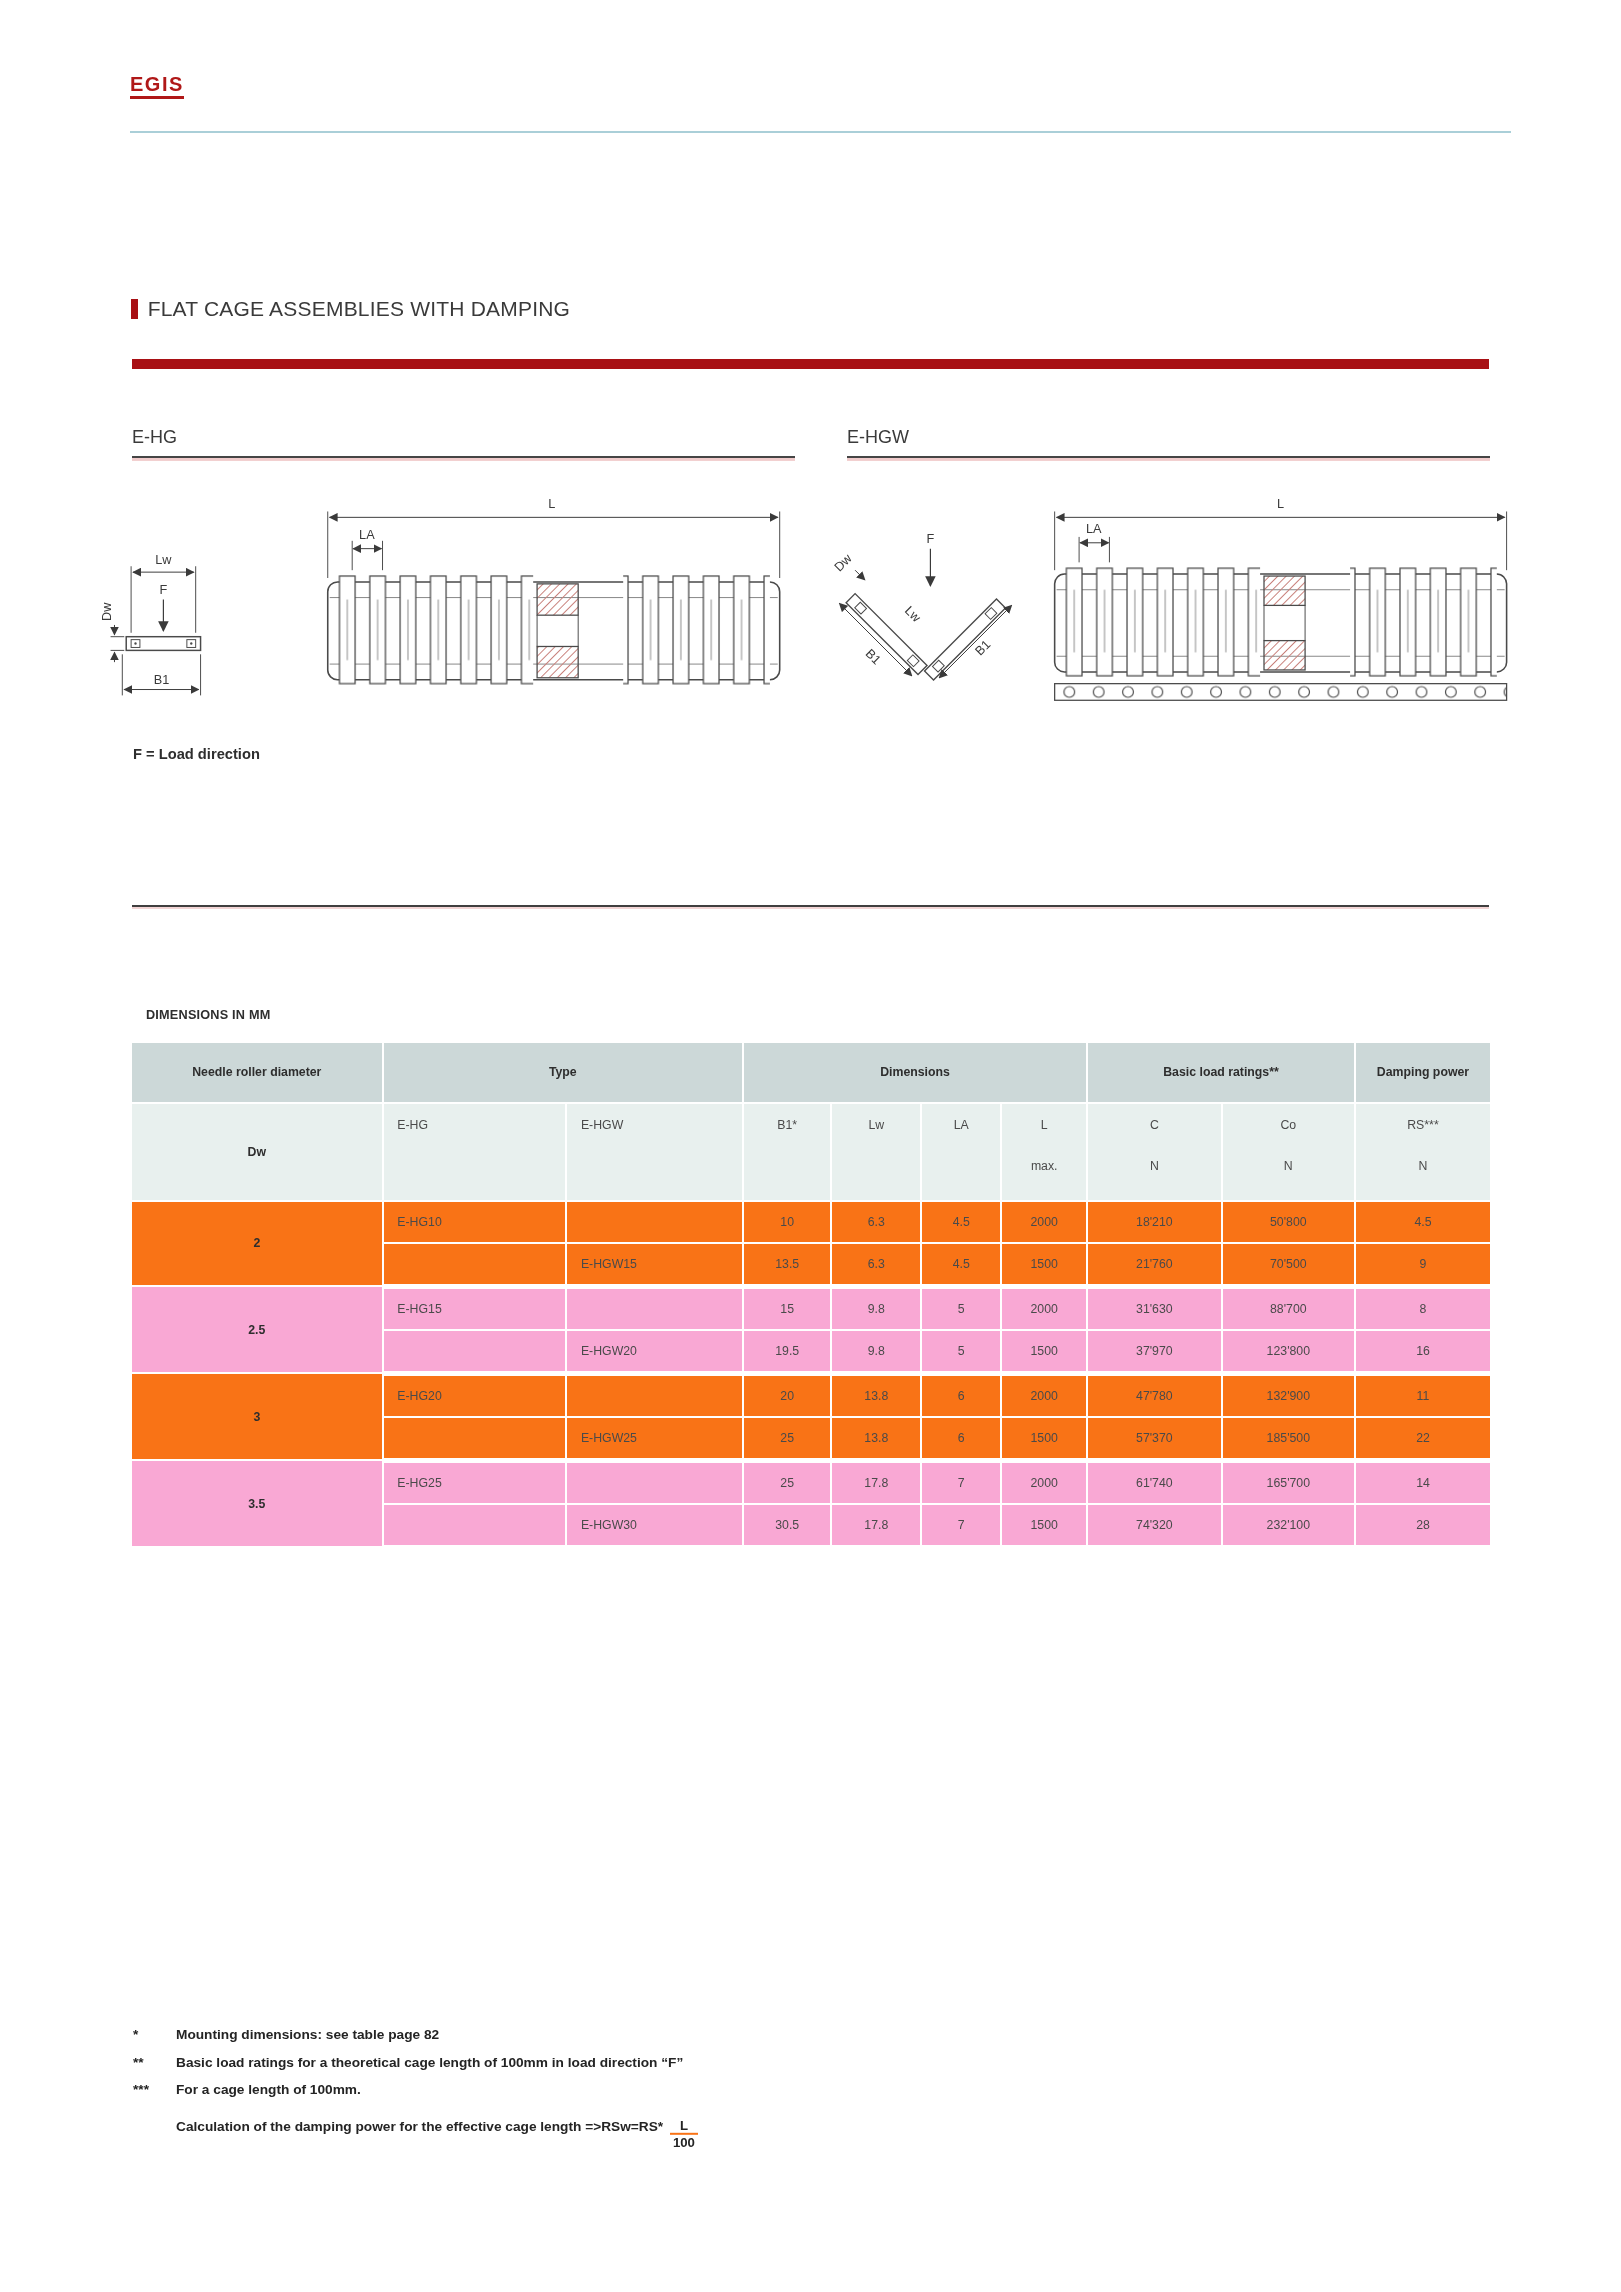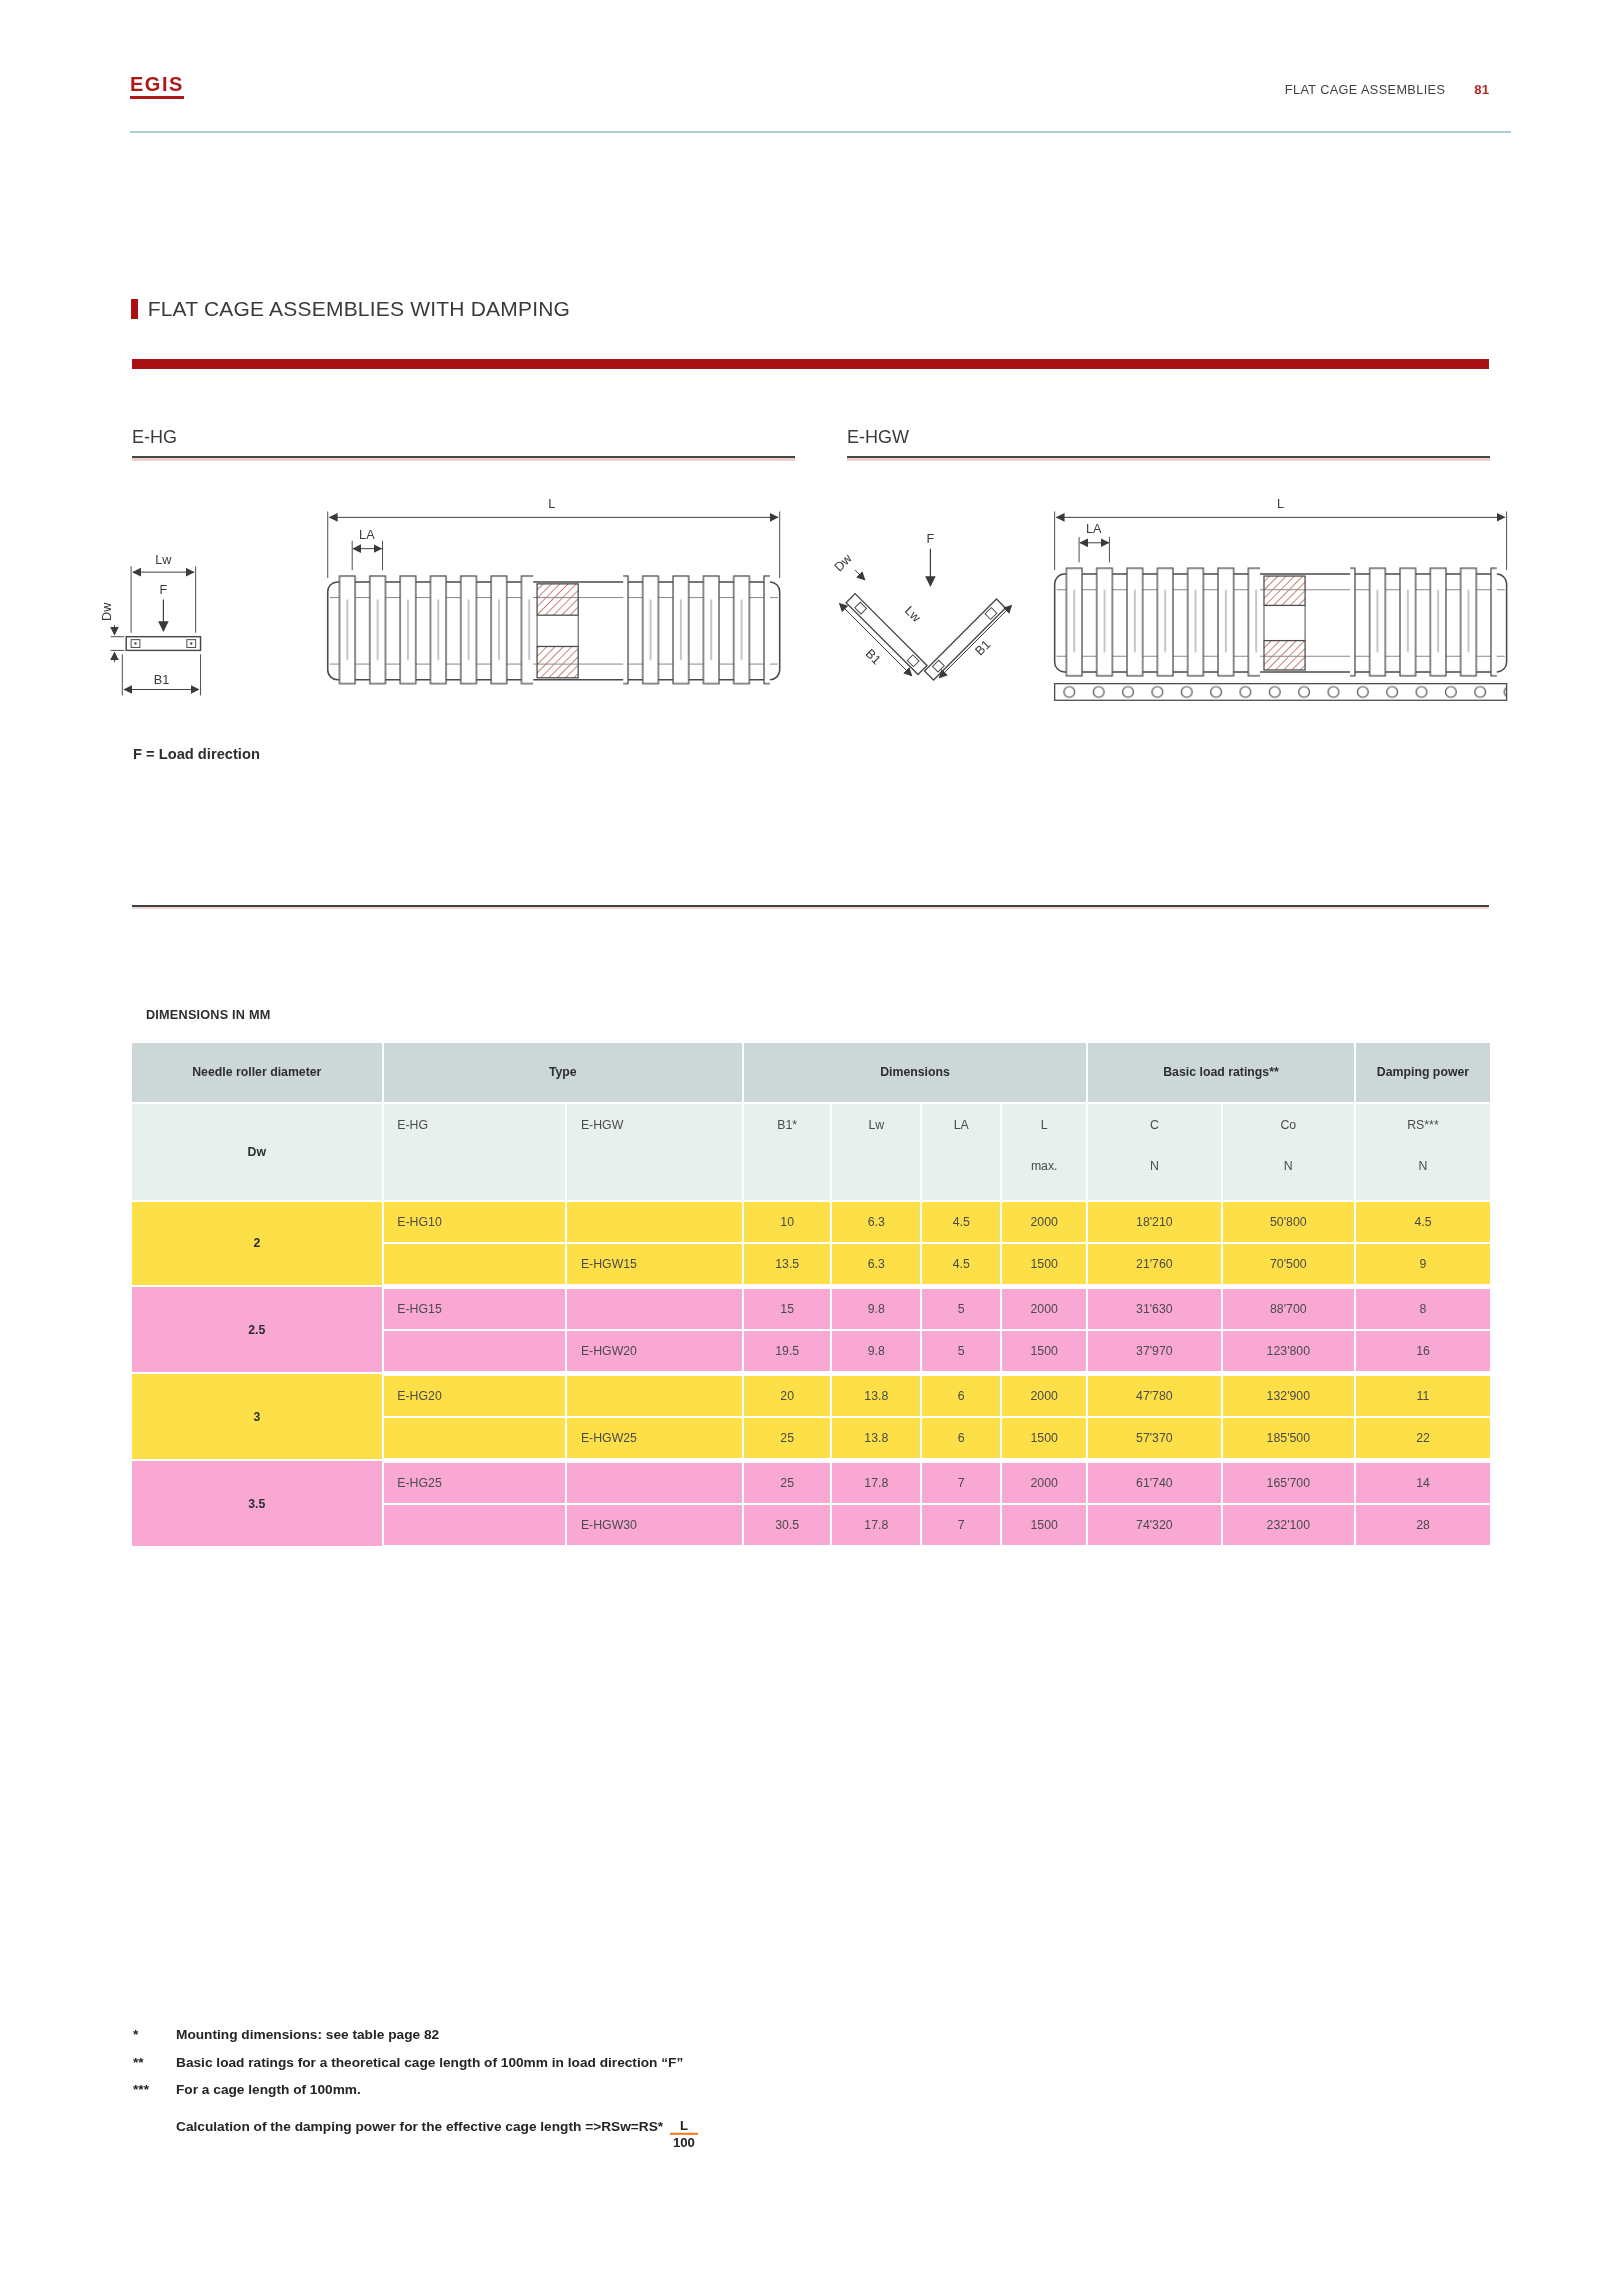--- a/index.html
+++ b/index.html
@@ -47,44 +47,40 @@
     text-align:center;vertical-align:middle;line-height:1.25;
   }
   table.dims thead tr.sub th{
     background:#e8f0ee;height:82px;color:#4a4a4a;text-align:center;
     vertical-align:top;padding-top:13.7px;
   }
   table.dims thead tr.sub th.mid{vertical-align:middle;padding-top:0;font-weight:700;color:#2e2e2e;}
   table.dims thead tr.sub th.l,table.dims tbody td.l{text-align:left;padding-left:13.7px;}
   .subwrap{display:flex;flex-direction:column;justify-content:space-between;height:55px;}
   table.dims tbody td{text-align:center;height:40px;vertical-align:middle;}
-  table.dims tbody tr.dark td{background:#fde047;}
+  table.dims tbody tr.dark td{background:#f97316;}
   table.dims tbody tr.light td{background:#f9a8d4;}
   table.dims tbody td.dw{font-weight:700;color:#2e2e2e;}
   table.dims tbody tr.gend td{border-bottom-width:5.9px;}
   
   .footnotes{position:absolute;top:2027px;left:133px;width:961px;font-size:13.7px;font-weight:600;color:#242424;}
   .fn{display:flex;margin-bottom:12.7px;align-items:flex-start;}
   .fn .marker{width:43px;flex:none;}
   .fn .body{display:flex;align-items:center;gap:6.9px;flex-wrap:nowrap;}
   .frac{display:inline-flex;flex-direction:column;align-items:center;line-height:1.15;font-size:13.2px;transform:translateY(7.8px);}
   .frac .den{border-top:2px solid #f97316;padding:0 2.9px;}
   .frac .num{padding:0 3.9px;}
 </style>
 </head>
 <body>
 
 <div class="page">
 
   <div class="logo">
     <span class="logo-text">EGIS</span>
-  </div>
-  <div class="header-meta">
-    <span class="breadcrumb">FLAT CAGE ASSEMBLIES</span>
-    <span class="page-num">81</span>
   </div>
   <div class="header-rule"></div>
 
   <div class="title-row">
     <span class="title-bar"></span>
     <span class="title-text">FLAT CAGE ASSEMBLIES WITH DAMPING</span>
   </div>
   <div class="red-rule"></div>
 
   <div class="variant-left">

